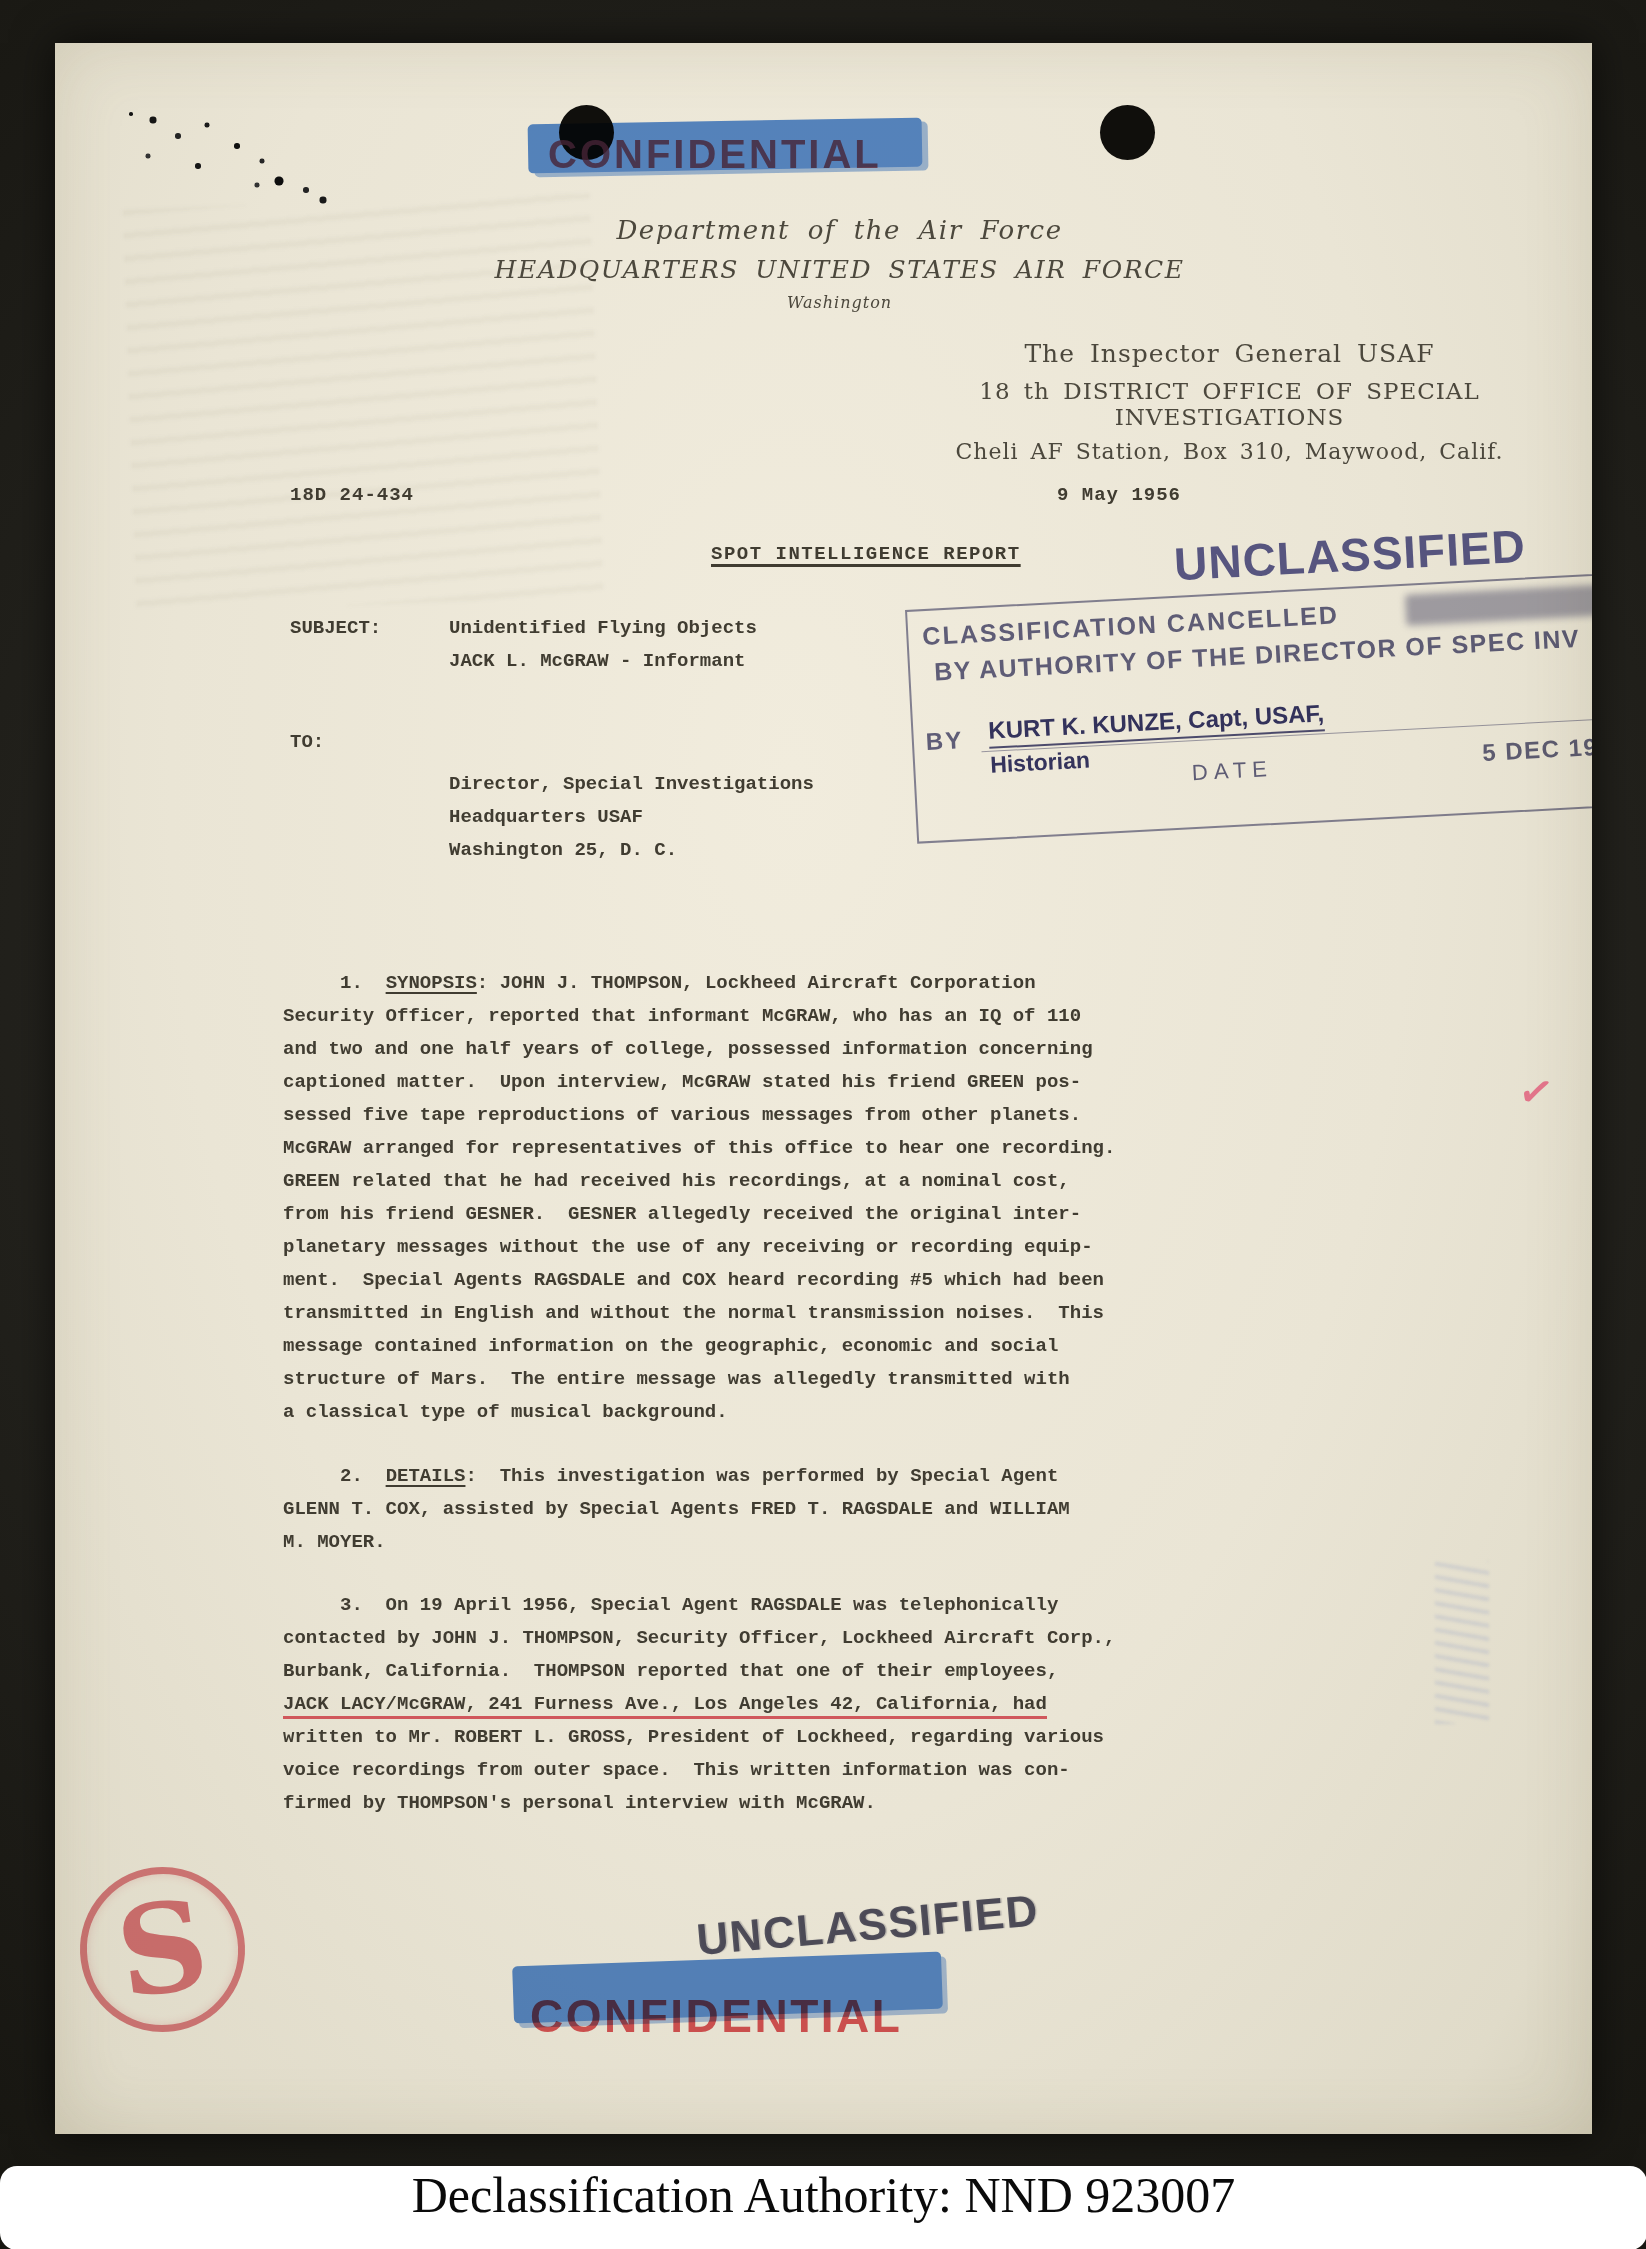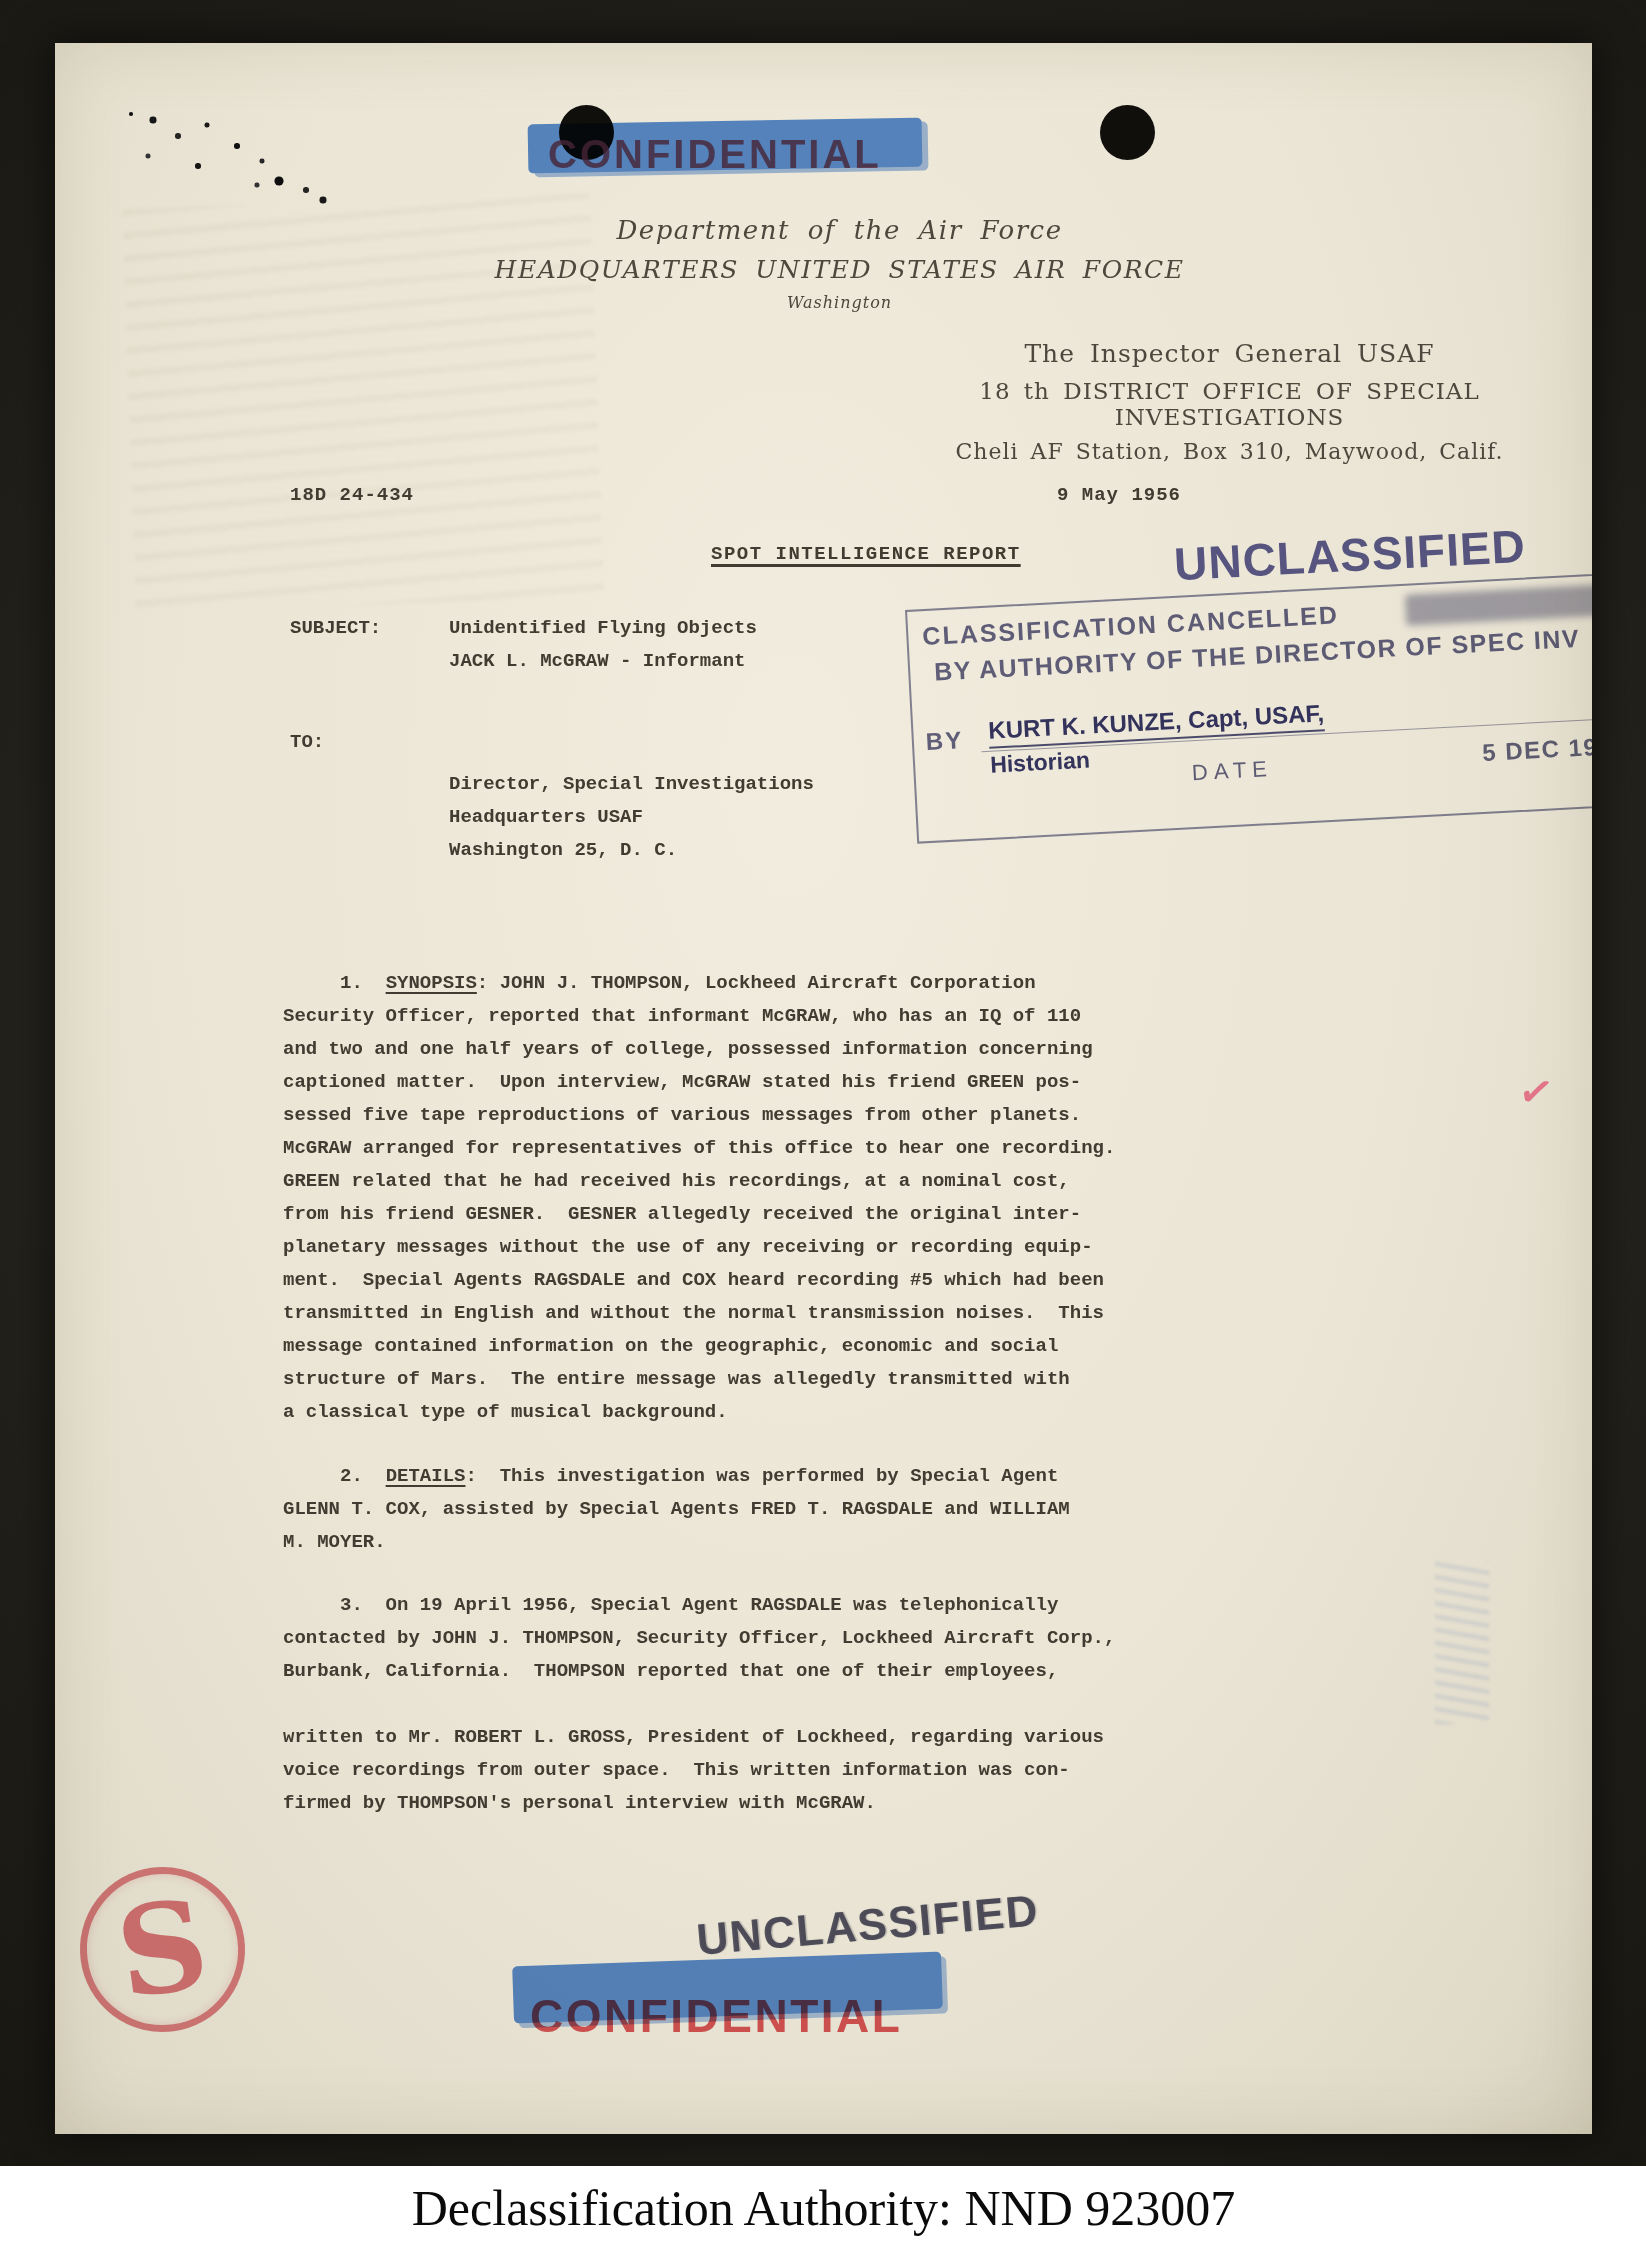--- a/index.html
+++ b/index.html
@@ -110,21 +110,21 @@
     color:rgba(85,85,122,0.9); font-weight:bold; }
 
   .s-stamp { position:absolute; left:25px; top:1824px; width:165px; height:165px; border-radius:50%;
     border:7.4px solid rgba(215,80,92,0.7); display:flex; align-items:center; justify-content:center;
     transform:rotate(-8deg); mix-blend-mode:multiply;
     box-shadow: inset 0 0 10px rgba(215,80,92,0.2); }
   .s-stamp span { font-family:"DejaVu Serif", serif; font-weight:bold; font-size:123px;
     color:rgba(215,80,92,0.75); line-height:1; }
 
   .footer-bar { position:absolute; left:0; top:2166px; width:1647px; height:84px; background:#ffffff;
-    display:flex; align-items:center; justify-content:center; }
+    display:flex; align-items:flex-start; justify-content:center;border-radius:17px; }
   .footer-bar span { font-family:"Liberation Serif", serif; font-size:50px; color:#0a0a0a; }
 </style>
 </head>
 <body>
 
 <div class="canvas">
   <div class="paper">
 
     <div class="specks"></div>
     <div class="bleed"></div>
@@ -196,21 +196,21 @@
 
     <div class="check">✓</div>
 
     <div class="abs mono pre para p2"><span>     2.  </span><span class="u">DETAILS</span><span>:  This investigation was performed by Special Agent
 GLENN T. COX, assisted by Special Agents FRED T. RAGSDALE and WILLIAM
 M. MOYER.</span></div>
 
     <div class="abs mono pre para p3"><span>     3.  On 19 April 1956, Special Agent RAGSDALE was telephonically
 contacted by JOHN J. THOMPSON, Security Officer, Lockheed Aircraft Corp.,
 Burbank, California.  THOMPSON reported that one of their employees,
-</span><span>
+</span><span class="red-u">JACK LACY/McGRAW, 241 Furness Ave., Los Angeles 42, California, had</span><span>
 written to Mr. ROBERT L. GROSS, President of Lockheed, regarding various
 voice recordings from outer space.  This written information was con-
 firmed by THOMPSON's personal interview with McGRAW.</span></div>
 
     <div class="s-stamp">
       <span>S</span>
     </div>
 
     <div class="stamp uncl-bottom">UNCLASSIFIED</div>
 

